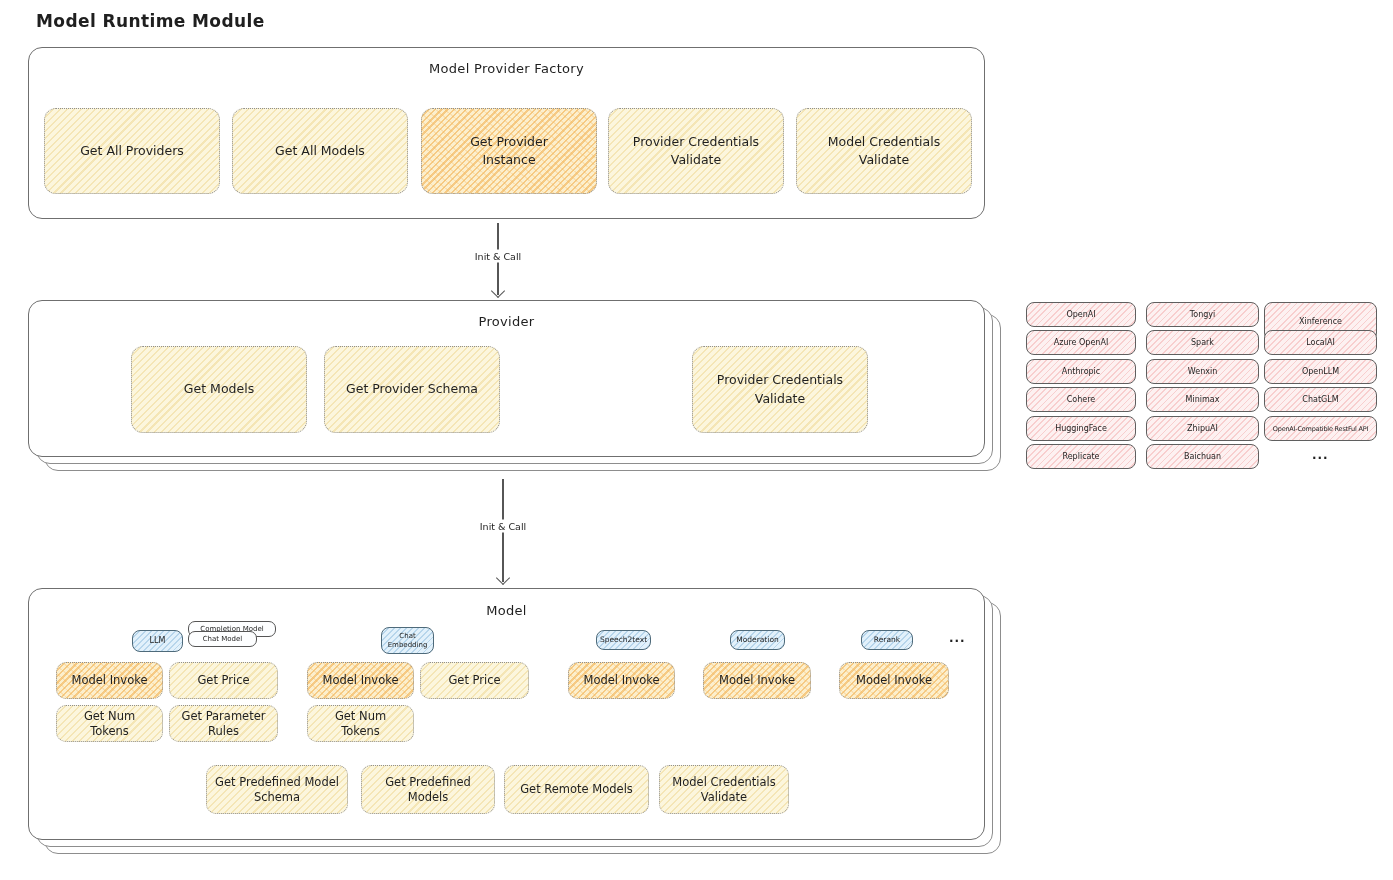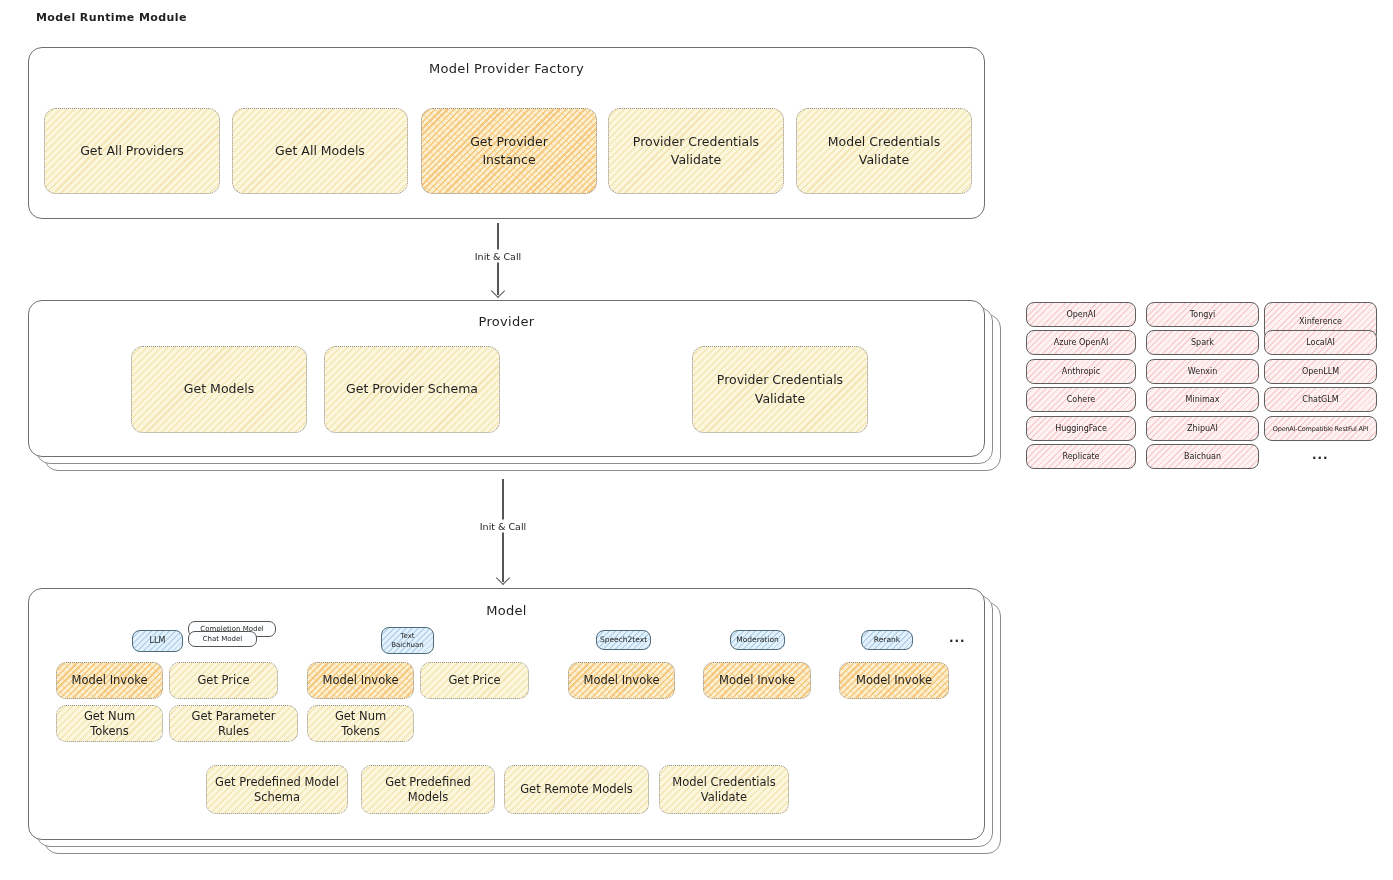--- a/index.html
+++ b/index.html
@@ -1,18 +1,18 @@
 <!DOCTYPE html>
 <html><head>
 <meta charset="utf-8">
 <style>
   html,body{margin:0;padding:0;background:#fff;}
   .wrap{position:relative;width:1393px;height:880px;background:#ffffff;overflow:hidden;
         font-family:"DejaVu Sans",sans-serif;color:#1f1f1f;}
-  .page-title{position:absolute;left:36px;top:11px;font-size:11px;font-weight:bold;letter-spacing:.4px;}
+  .page-title{position:absolute;left:36px;top:11px;font-size:17px;font-weight:bold;letter-spacing:.4px;}
 
   .panel{position:absolute;background:#fff;border:1.6px solid #6f6f6f;border-radius:14px;box-sizing:border-box;}
   .panel.ghost{border-color:#8d8d8d;border-width:1.3px;}
   .panel-title{position:absolute;left:0;right:0;top:13px;text-align:center;font-size:13px;letter-spacing:.3px;}
 
   
   .fybox,.obox{position:absolute;box-sizing:border-box;display:flex;align-items:center;justify-content:center;
      text-align:center;border:1.6px dotted #8f8f8f;
      background-color:#fcf6dd;
      background-image:repeating-linear-gradient(135deg,rgba(238,216,148,.55) 0 1.5px,transparent 1.5px 5px);}
@@ -108,36 +108,36 @@
   </div>
 
   <div class="panel ghost" style="left:44px;top:602px;width:957px;height:252px;"></div>
   <div class="panel ghost" style="left:36px;top:595px;width:957px;height:252px;"></div>
   <div class="panel" style="left:28px;top:588px;width:957px;height:252px;">
     <div class="panel-title" style="top:14px;">Model</div>
 
     <div class="bbox" style="left:103px;top:41px;width:51px;height:22px;font-size:8px;">LLM</div>
     <div class="wbox" style="left:159px;top:32px;width:88px;height:16px;">Completion Model</div>
     <div class="wbox" style="left:159px;top:42px;width:69px;height:16px;">Chat Model</div>
-    <div class="bbox" style="left:352px;top:38px;width:53px;height:27px;font-size:7px;">Text Baichuan</div>
+    <div class="bbox" style="left:352px;top:38px;width:53px;height:27px;font-size:7px;">Chat Embedding</div>
     <div class="bbox" style="left:567px;top:41px;width:55px;height:20px;">Speech2text</div>
     <div class="bbox" style="left:701px;top:41px;width:55px;height:20px;">Moderation</div>
     <div class="bbox" style="left:832px;top:41px;width:52px;height:20px;">Rerank</div>
     <div class="dots" style="left:920px;top:42px;">...</div>
 
     <div class="obox hl" style="left:27px;top:73px;width:107px;height:37px;">Model Invoke</div>
     <div class="obox" style="left:140px;top:73px;width:109px;height:37px;">Get Price</div>
     <div class="obox hl" style="left:278px;top:73px;width:107px;height:37px;">Model Invoke</div>
     <div class="obox" style="left:391px;top:73px;width:109px;height:37px;">Get Price</div>
     <div class="obox hl" style="left:539px;top:73px;width:107px;height:37px;">Model Invoke</div>
     <div class="obox hl" style="left:674px;top:73px;width:108px;height:37px;">Model Invoke</div>
     <div class="obox hl" style="left:810px;top:73px;width:110px;height:37px;">Model Invoke</div>
 
     <div class="obox" style="left:27px;top:116px;width:107px;height:37px;">Get Num Tokens</div>
-    <div class="obox" style="left:140px;top:116px;width:129px;height:37px;">Get Parameter Rules</div>
+    <div class="obox" style="left:140px;top:116px;width:109px;height:37px;">Get Parameter Rules</div>
     <div class="obox" style="left:278px;top:116px;width:107px;height:37px;">Get Num Tokens</div>
 
     <div class="obox" style="left:177px;top:176px;width:142px;height:49px;">Get Predefined Model Schema</div>
     <div class="obox" style="left:332px;top:176px;width:134px;height:49px;">Get Predefined Models</div>
     <div class="obox" style="left:475px;top:176px;width:145px;height:49px;">Get Remote Models</div>
     <div class="obox" style="left:630px;top:176px;width:130px;height:49px;">Model Credentials Validate</div>
   </div>
 
 </div>
 

